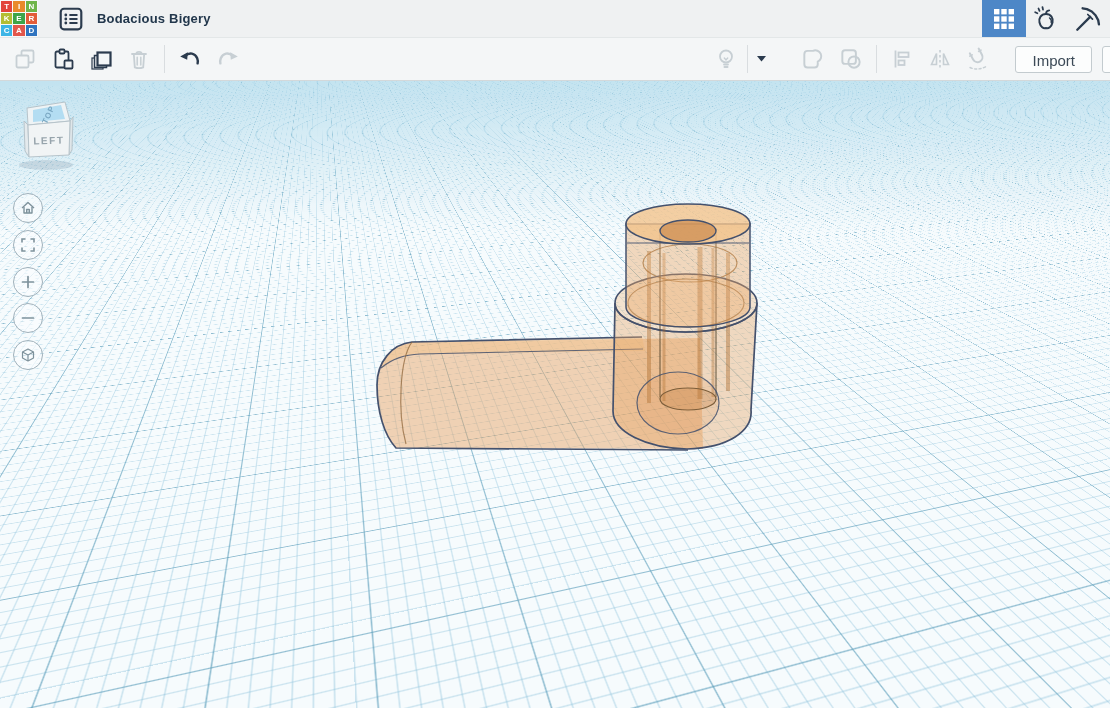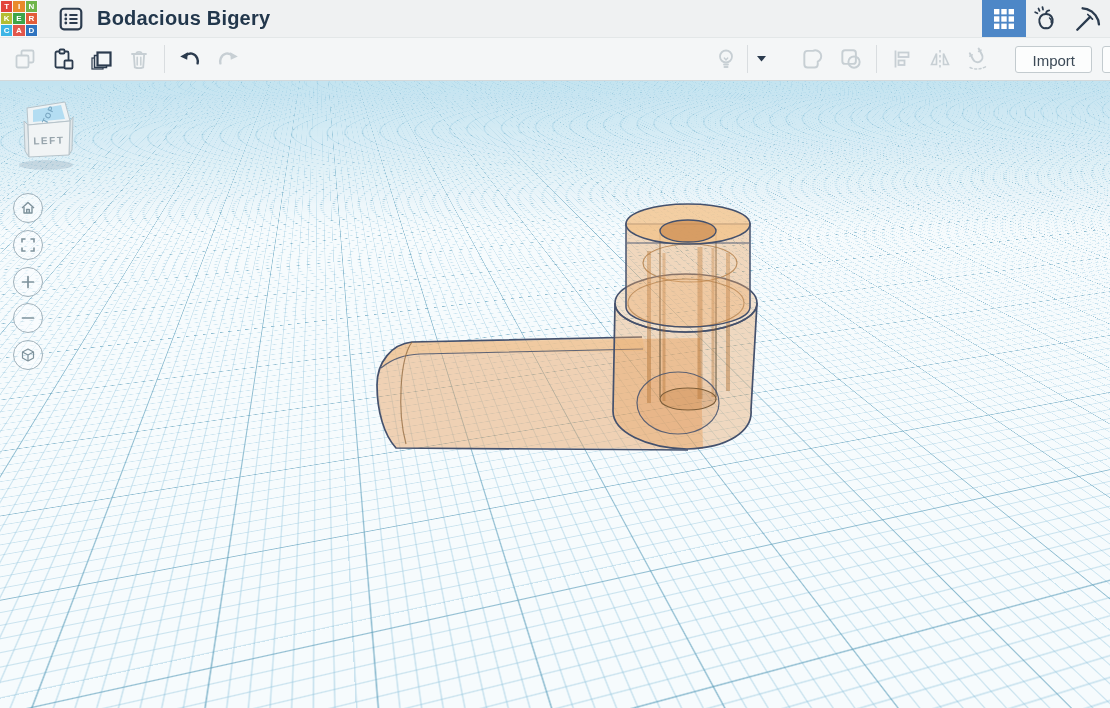--- a/index.html
+++ b/index.html
@@ -10,21 +10,21 @@
   .topbar { position:absolute; left:0; top:0; width:1110px; height:38px;
     background:#eff1f2; display:flex; align-items:center; overflow:hidden;
     border-bottom:1px solid #e3e7e8; z-index:30; }
   .logo { width:38px; height:38px; display:grid;
     grid-template-columns:repeat(3,1fr); grid-template-rows:repeat(3,1fr);
     gap:1px; padding:1px; background:#f8f9f9; flex:0 0 auto; }
   .logo-cell { display:flex; align-items:center; justify-content:center;
     color:#fff; font-size:8px; font-weight:bold; }
   .doclist-btn { width:27px; height:27px; margin-left:19px; border:none;
     background:none; display:flex; align-items:center; justify-content:center; }
-  .design-title { margin-left:13px; font-size:20px; font-weight:bold;
+  .design-title { margin-left:13px; font-size:13px; font-weight:bold;
     color:#22374c; letter-spacing:.2px; }
   .topbar-spacer { flex:1; }
   .viewmode-btn { width:44px; height:38px; border:none; background:none;
     display:flex; align-items:center; justify-content:center; flex:0 0 auto; }
   .viewmode-btn.active { background:#4d87c7; }
 
   
   .toolbar { position:absolute; left:0; top:38px; width:1110px; height:43px;
     background:#f4f6f7; border-bottom:1px solid #d3d8da; display:flex;
     align-items:center; overflow:hidden; z-index:29; }

